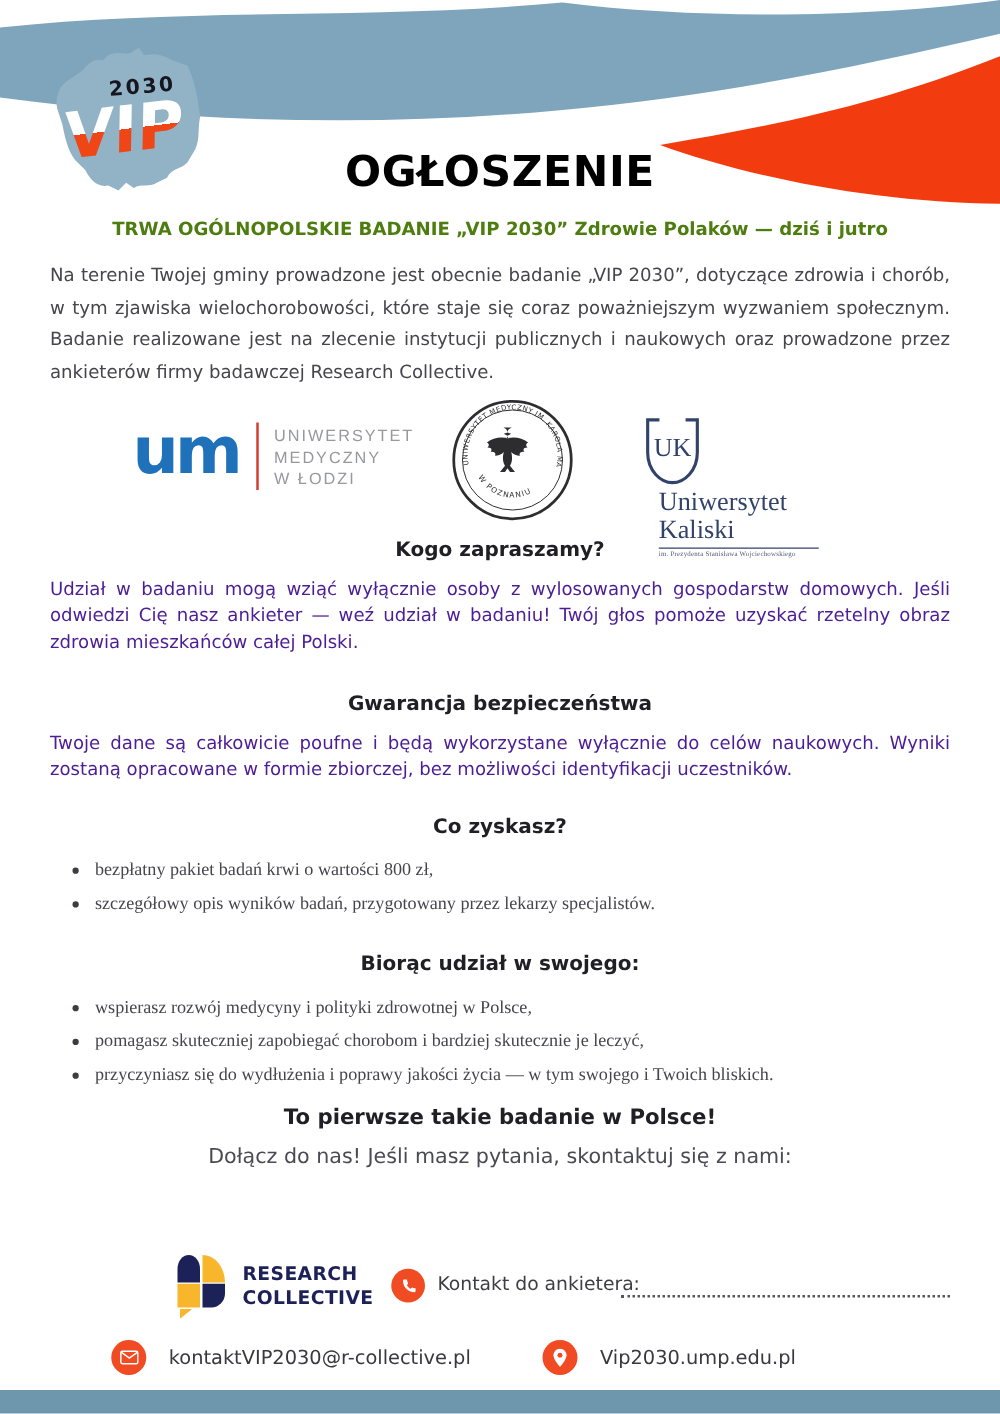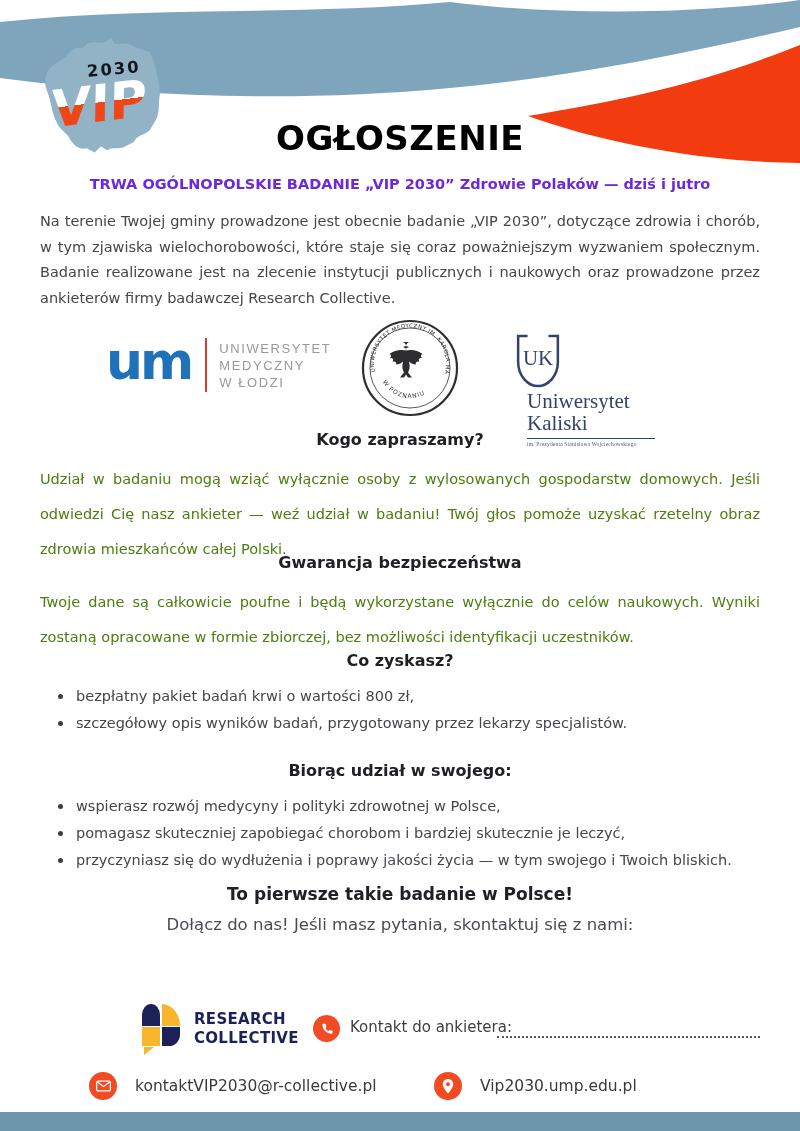--- a/index.html
+++ b/index.html
@@ -12,21 +12,21 @@
   .waves { position:absolute; left:0; top:0; width:800px; height:235px; }
   
   .vip-logo { position:absolute; left:28px; top:34px; width:156px; height:148px; }
   
   .title {
     position:absolute; left:0; top:118px; width:800px; text-align:center;
     font-size:34px; font-weight:800; letter-spacing:.5px; color:#000000;
   }
   .subtitle {
     position:absolute; left:40px; top:176px; width:720px; text-align:center;
-    font-size:14.5px; font-weight:700; color:#6d28d9;
+    font-size:14.5px; font-weight:700; color:#4d7c0f;
   }
   .intro {
     position:absolute; left:40px; top:209px; width:720px;
     font-size:14.5px; line-height:25.5px; text-align:justify; color:#45454c;
   }
   
   .logos-row { position:absolute; left:0; top:318px; width:800px; height:100px; }
   .um-logo { position:absolute; left:106px; top:20px; display:flex; align-items:center; }
   .um-mark { font-size:52px; font-weight:900; letter-spacing:-3px; color:#1f72b9;
              line-height:50px; margin-top:-8px; }
@@ -40,23 +40,23 @@
   .uk-name { font-size:21px; line-height:22px; }
   .uk-rule { width:128px; height:1px; background:#32436b; margin:4px 0 2px; }
   .uk-tagline { font-size:5.5px; letter-spacing:.2px; color:#4a5878; }
   
   .sec-heading {
     position:absolute; left:0; width:800px; text-align:center;
     font-size:16px; font-weight:700; color:#1f1f25;
   }
   .sec-body {
     position:absolute; left:40px; width:720px;
-    font-size:14.5px; line-height:35px; text-align:justify; color:#4d7c0f;
-  }
-  ul.bullets { position:absolute; left:58px; width:700px; list-style:none; }
+    font-size:14.5px; line-height:21px; text-align:justify; color:#4c1d95;
+  }
+  ul.bullets { position:absolute; left:58px; width:700px; list-style:none;font-family:Liberation Serif, serif; }
   ul.bullets li {
     position:relative; padding-left:18px; font-size:14.5px; line-height:27px; color:#45454c;
   }
   ul.bullets li::before {
     content:""; position:absolute; left:0; top:11px; width:5px; height:5px;
     border-radius:50%; background:#3c3c42;
   }
   .closing-head { position:absolute; left:0; top:884px; width:800px; text-align:center;
     font-size:17px; font-weight:700; color:#1f1f25; }
   .closing-sub  { position:absolute; left:0; top:915px; width:800px; text-align:center;

